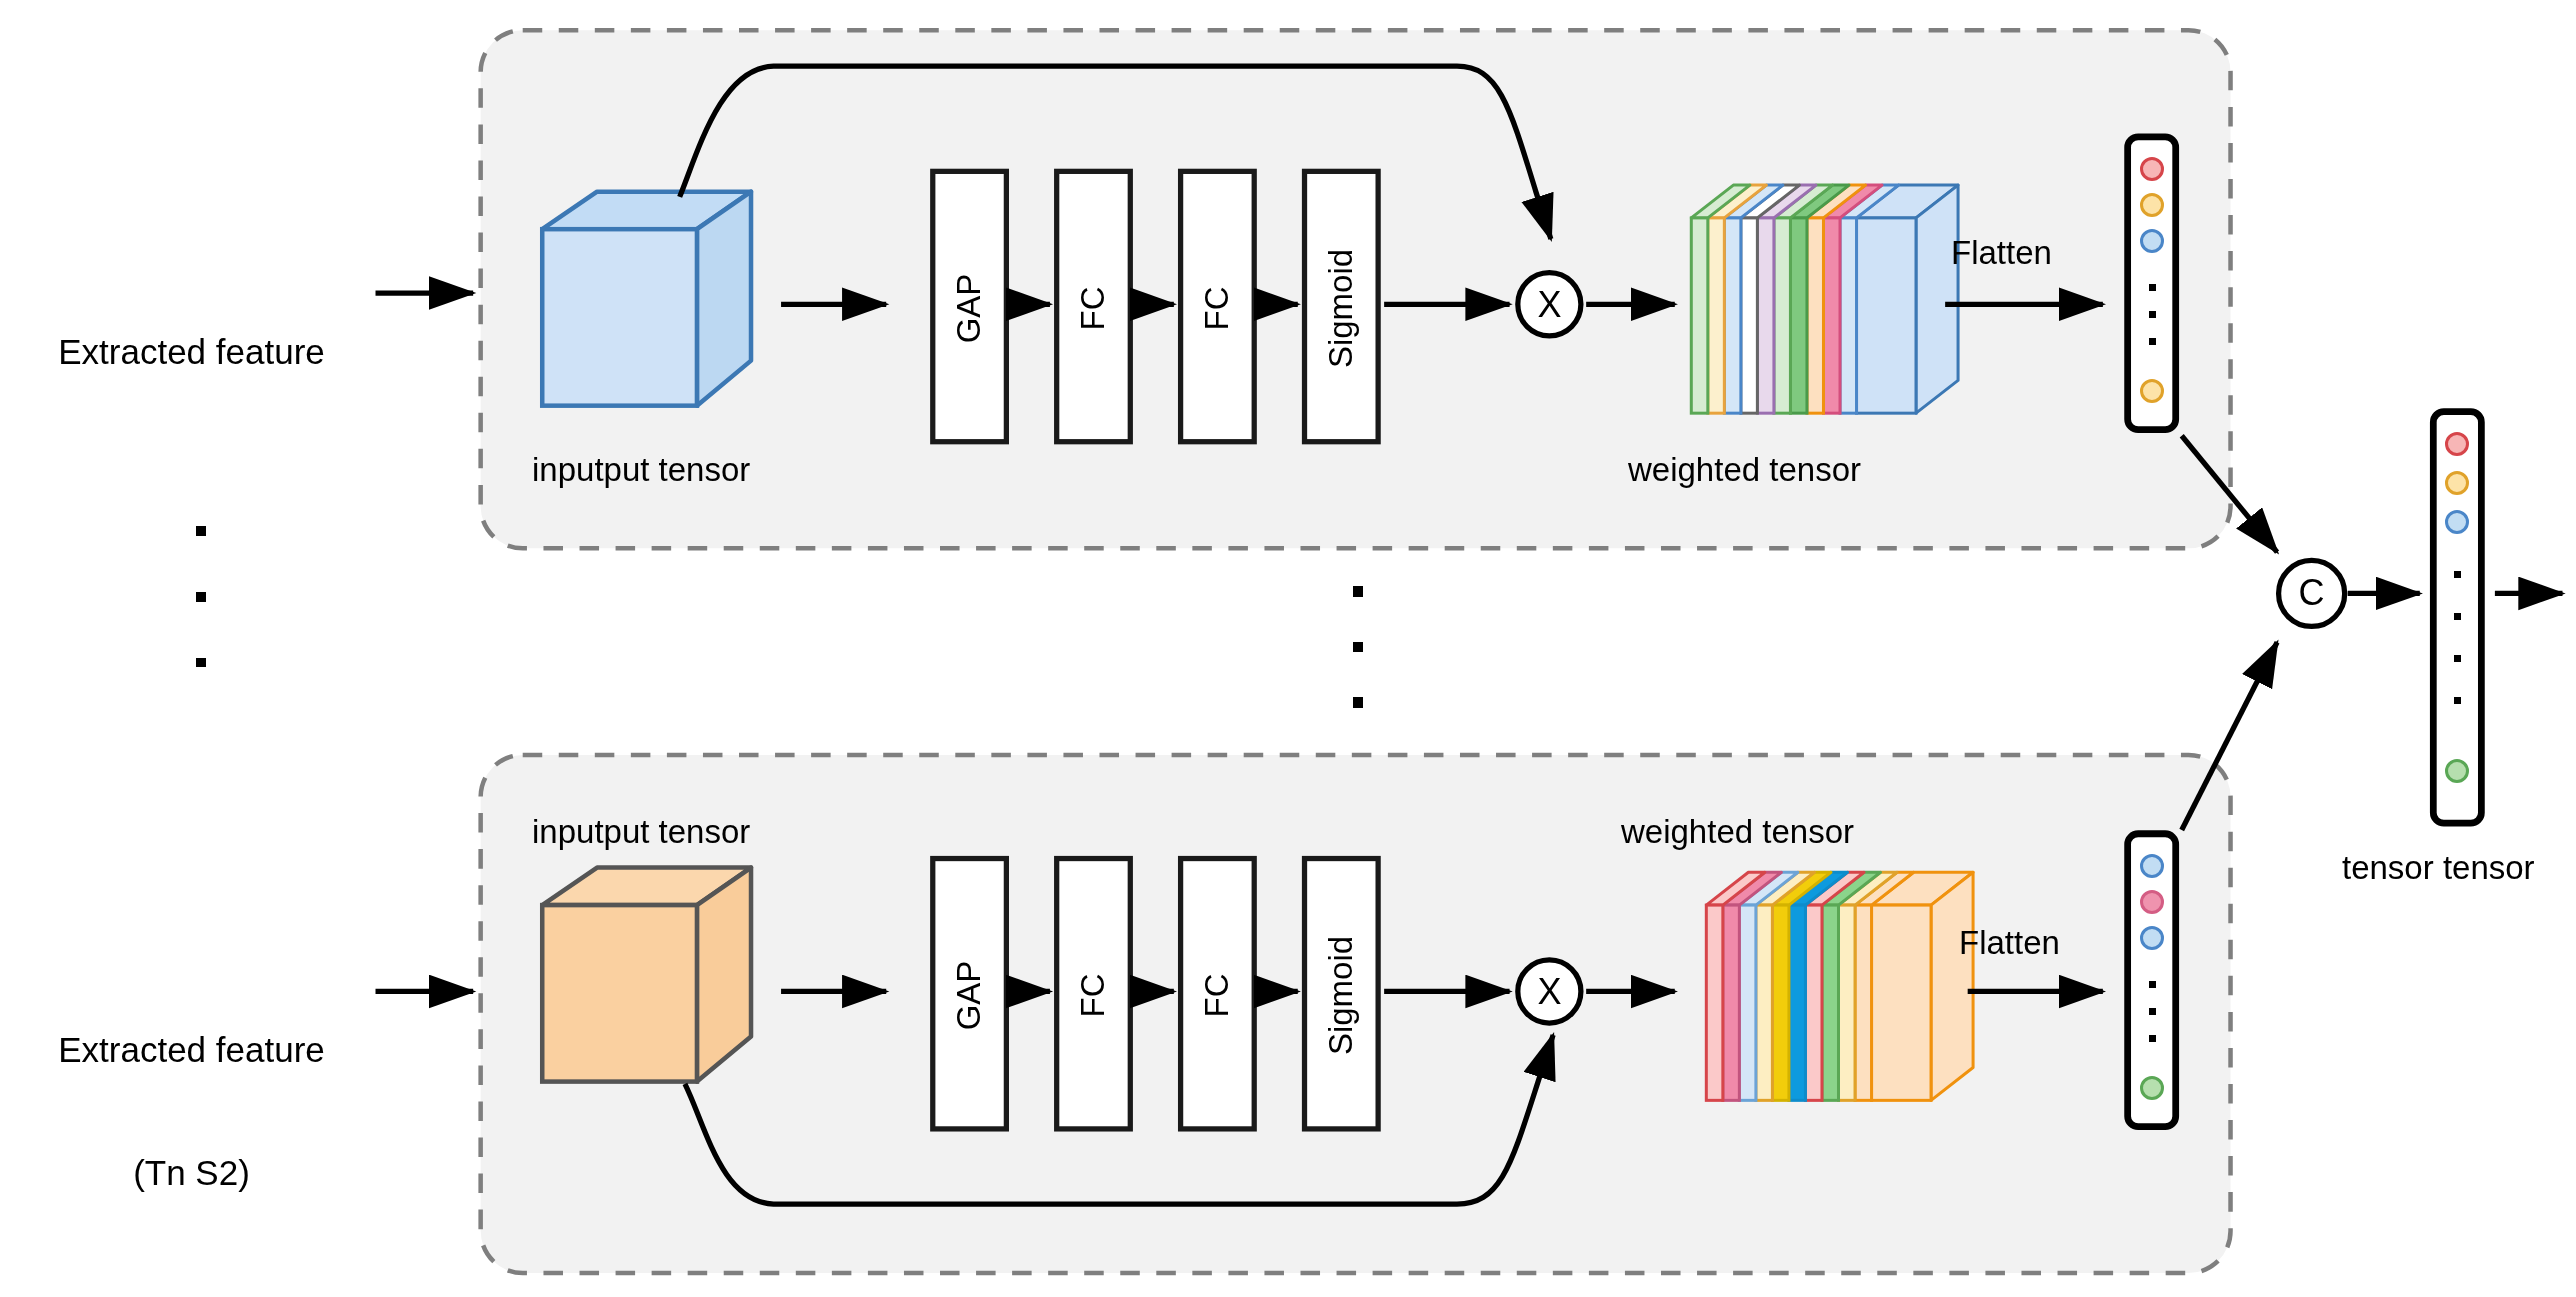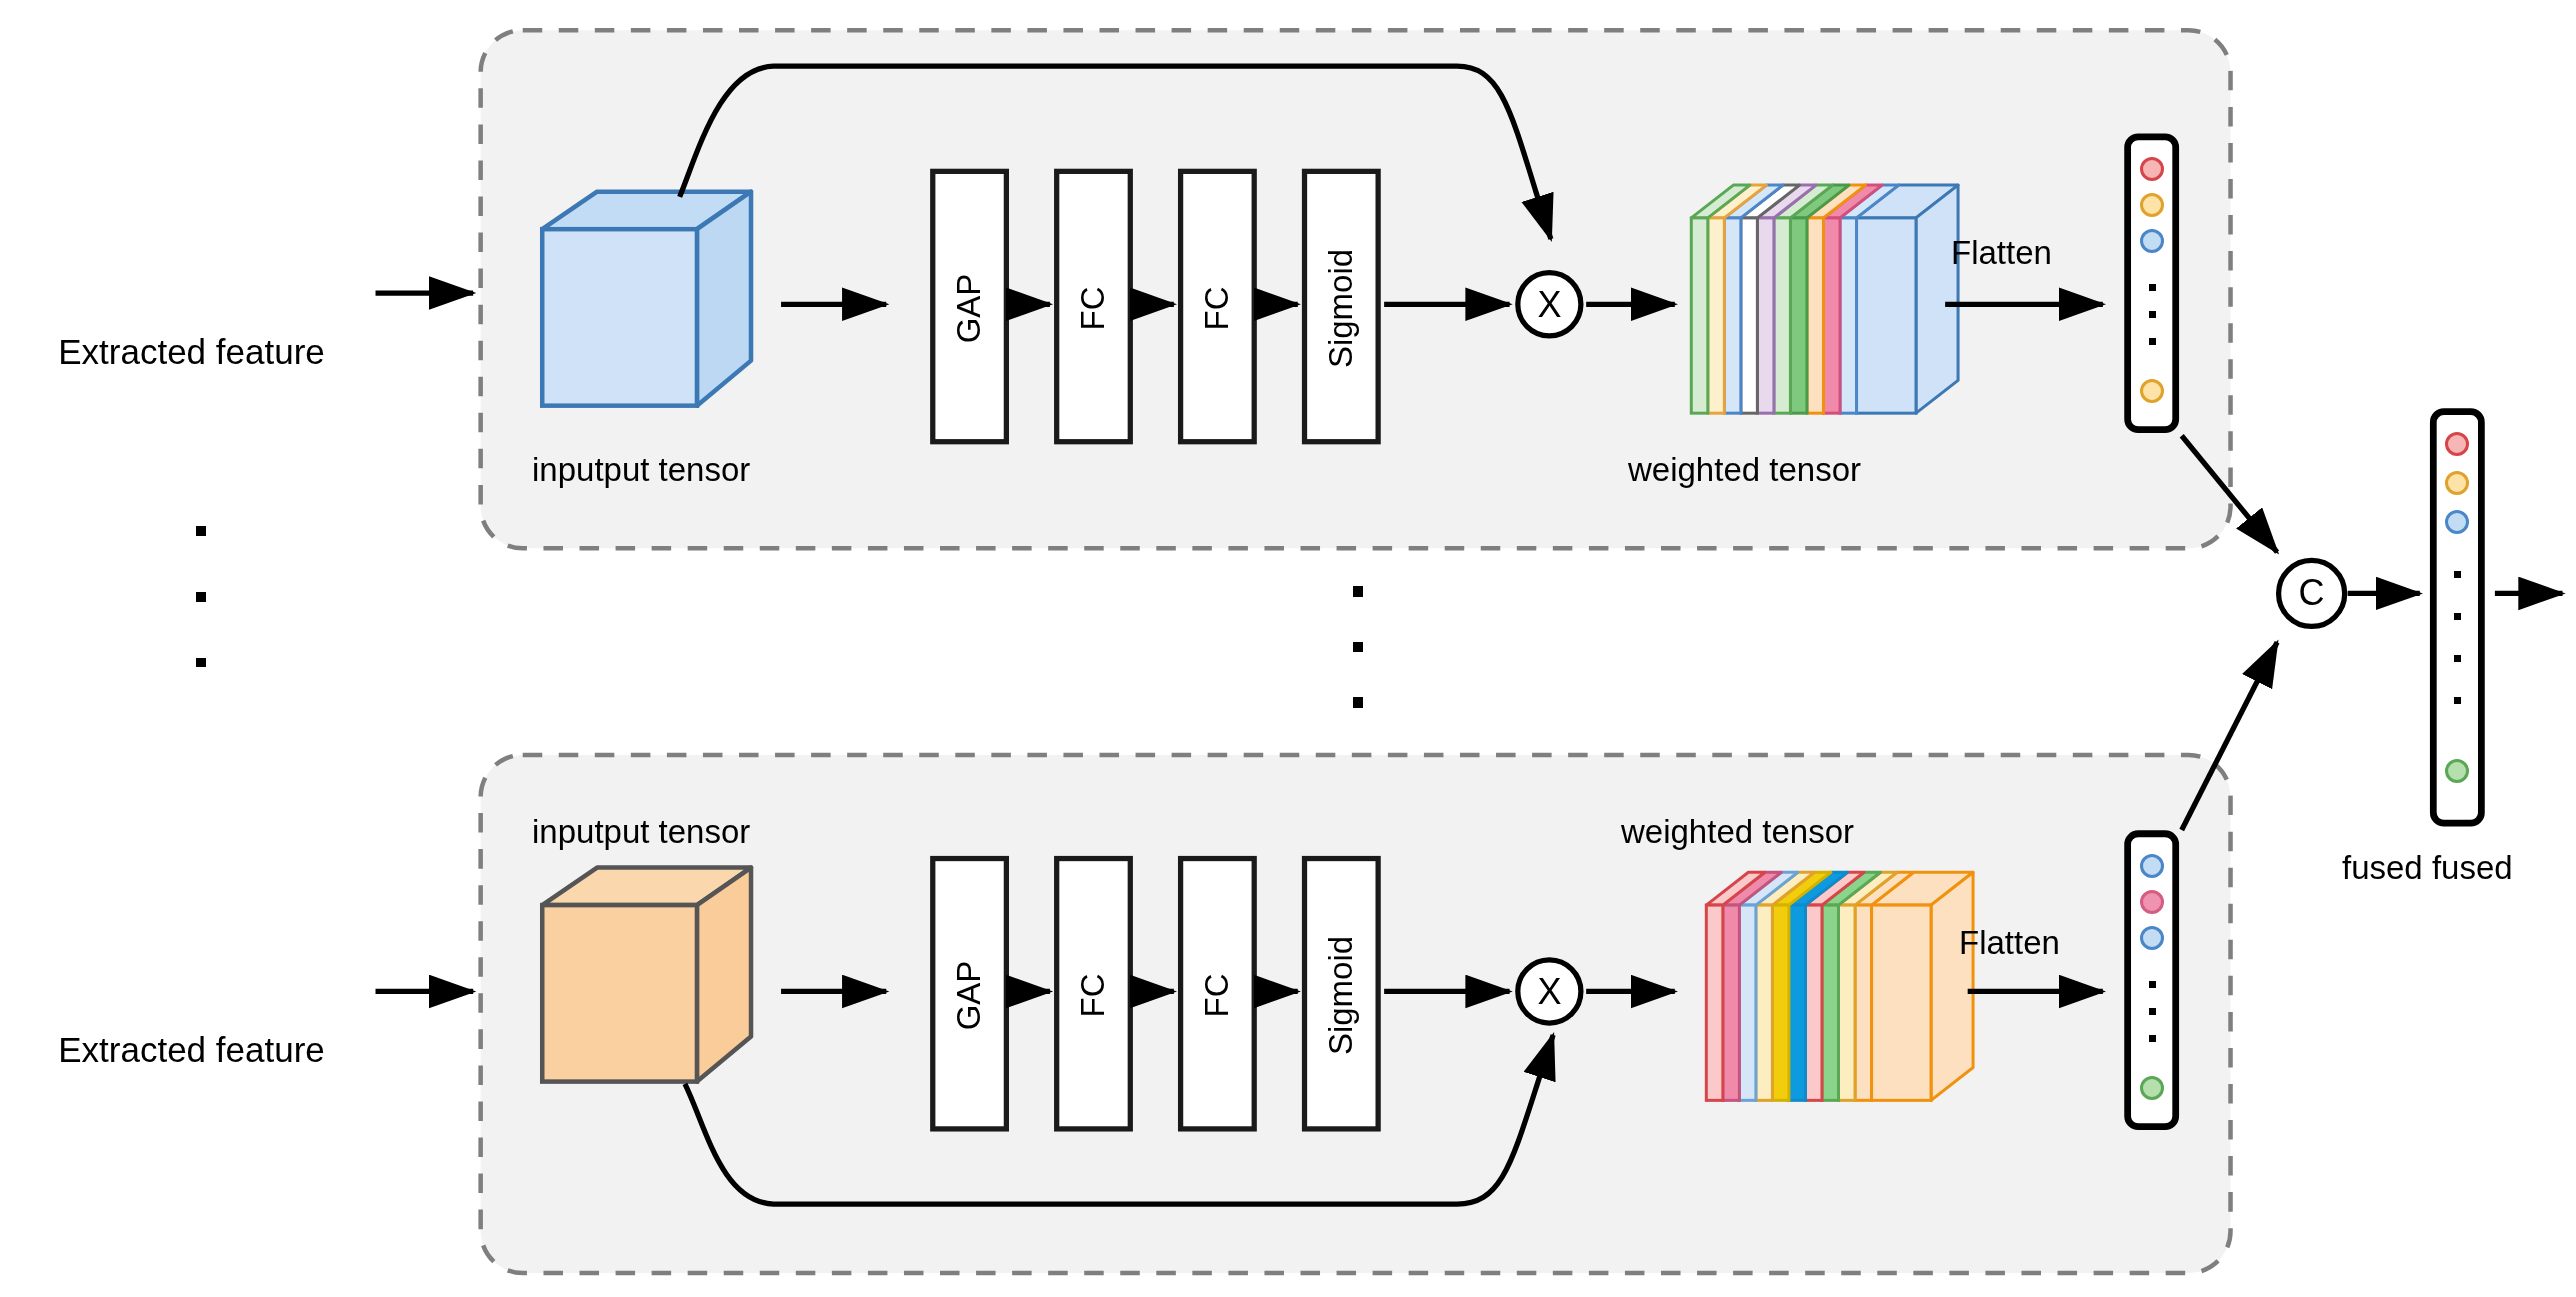--- a/index.html
+++ b/index.html
@@ -155,20 +155,21 @@
 
     <line x1="3322" y1="790" x2="3412" y2="790" stroke="#000" stroke-width="7" marker-end="url(#ah)"></line>
   </svg>
 
   <div class="txt lbl-big" style="left:15px;top:248px;width:353px;">
     <div>Extracted feature</div>
   </div>
 
   <div class="txt lbl-big" style="left:15px;top:946px;width:353px;">
     <div>Extracted feature</div>
+    <div>(Tn S2)</div>
   </div>
 
   <div style="position:absolute;left:186px;top:526px;width:30px;">
     <div style="width:9.8px;height:9.8px;background:#000;margin:0 auto 56px;"></div>
     <div style="width:9.8px;height:9.8px;background:#000;margin:0 auto 56px;"></div>
     <div style="width:9.8px;height:9.8px;background:#000;margin:0 auto;"></div>
   </div>
 
   <div style="position:absolute;left:1343px;top:586px;width:30px;">
     <div style="width:10.5px;height:10.5px;background:#000;margin:0 auto 45px;"></div>
@@ -217,21 +218,21 @@
     <div id="fbv1" style="position:absolute;left:12px;top:56px;width:24px;height:24px;border-radius:50%;border:3.8px solid #d45d84;background:#ef93ae;box-sizing:border-box;"></div>
     <div id="fbv2" style="position:absolute;left:12px;top:92px;width:24px;height:24px;border-radius:50%;border:3.8px solid #4a86c8;background:#c2ddf3;box-sizing:border-box;"></div>
     <div style="position:absolute;left:21px;top:147px;width:6.8px;height:6.8px;background:#000;"></div>
     <div style="position:absolute;left:21px;top:174px;width:6.8px;height:6.8px;background:#000;"></div>
     <div style="position:absolute;left:21px;top:201px;width:6.8px;height:6.8px;background:#000;"></div>
     <div id="fbvL" style="position:absolute;left:12px;top:242px;width:24px;height:24px;border-radius:50%;border:3.8px solid #5aa755;background:#b6dfae;box-sizing:border-box;"></div>
   </div>
 
   <div class="txt" style="left:2289px;top:572px;width:45px;text-align:center;font-size:36px;">C</div>
 
-  <div class="txt" style="left:2342px;top:849px;font-size:33px;">fused fused</div>
+  <div class="txt" style="left:2342px;top:849px;font-size:33px;">tensor tensor</div>
 
   <div style="position:absolute;left:2433px;top:412px;width:48px;height:412px;">
     <div id="fuv0" style="position:absolute;left:12px;top:19.5px;width:24px;height:24px;border-radius:50%;border:3.8px solid #d6454a;background:#f7b6b6;box-sizing:border-box;"></div>
     <div id="fuv1" style="position:absolute;left:12px;top:59px;width:24px;height:24px;border-radius:50%;border:3.8px solid #e0a22a;background:#fde3a8;box-sizing:border-box;"></div>
     <div id="fuv2" style="position:absolute;left:12px;top:98px;width:24px;height:24px;border-radius:50%;border:3.8px solid #4a86c8;background:#c2ddf3;box-sizing:border-box;"></div>
     <div style="position:absolute;left:21px;top:159px;width:6.8px;height:6.8px;background:#000;"></div>
     <div style="position:absolute;left:21px;top:201px;width:6.8px;height:6.8px;background:#000;"></div>
     <div style="position:absolute;left:21px;top:243px;width:6.8px;height:6.8px;background:#000;"></div>
     <div style="position:absolute;left:21px;top:285px;width:6.8px;height:6.8px;background:#000;"></div>
     <div id="fuvL" style="position:absolute;left:12px;top:347px;width:24px;height:24px;border-radius:50%;border:3.8px solid #5aa755;background:#b6dfae;box-sizing:border-box;"></div>

